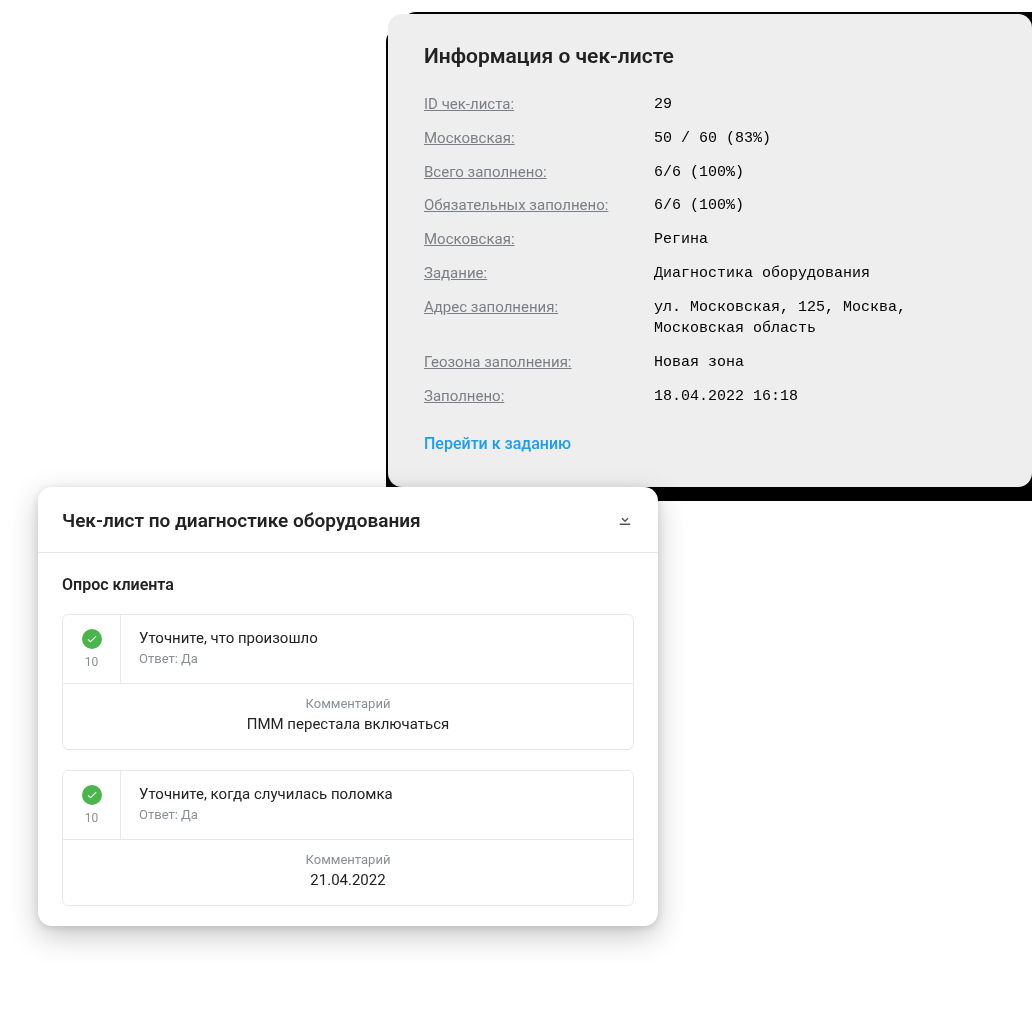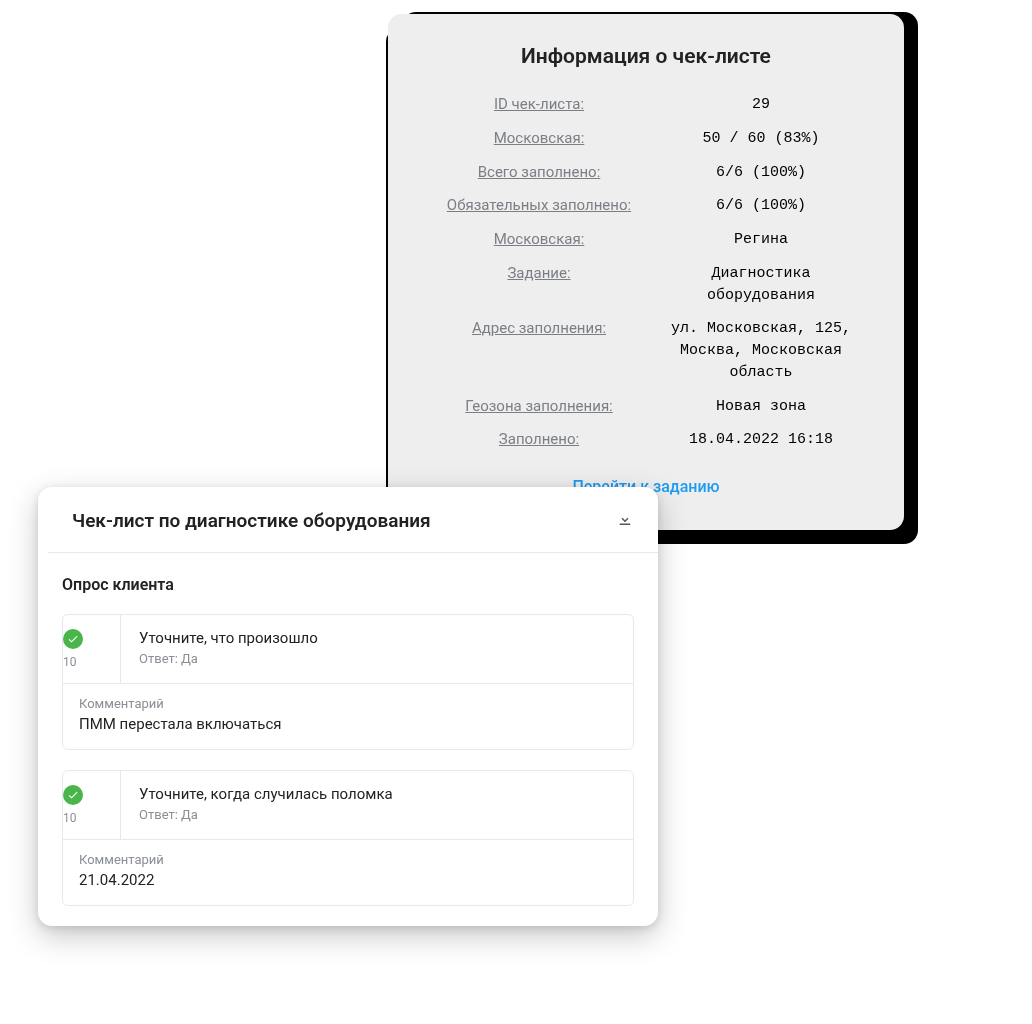--- a/index.html
+++ b/index.html
@@ -10,29 +10,28 @@
     height: 1024px;
     position: relative;
     color: #222;
   }
 
   
   .info-card {
     position: absolute;
     left: 388px;
     top: 14px;
-    width: 516px;
+    width: 644px;
     background: #eeeeee;
     border-radius: 14px;
     padding: 30px 36px 34px 36px;
     box-shadow:
       14px 14px 0 0 #000,
       14px -2px 0 0 #000,
       -2px 14px 0 0 #000; 
-    text-align: center;
   }
   .info-card h2 {
     font-size: 21px;
     font-weight: 600;
     color: #222;
     margin-bottom: 20px;
   }
   .info-row {
     display: flex;
     align-items: flex-start;
@@ -71,21 +70,20 @@
     border-radius: 14px;
     box-shadow: 0 10px 30px rgba(0,0,0,.22), 0 2px 8px rgba(0,0,0,.12);
     overflow: hidden;
   }
   .check-header {
     padding: 22px 24px 20px 24px;
     border-bottom: 1px solid #e6e8eb;
     display: flex;
     align-items: center;
     justify-content: space-between;
-    margin-left: 10px;
   }
   .check-header h3 {
     font-size: 19px;
     font-weight: 600;
     color: #222;
   }
   .dl-icon {
     width: 18px;
     height: 18px;
     fill: #555;
@@ -107,20 +105,21 @@
   }
   .item + .item { margin-top: 20px; }
   .item-top {
     display: flex;
   }
   .item-badge {
     width: 58px;
     border-right: 1px solid #e6e8eb;
     display: flex;
     flex-direction: column;
+    align-items: center;
     justify-content: center;
     padding: 14px 0;
   }
   .ok-circle {
     width: 20px;
     height: 20px;
     border-radius: 50%;
     background: #4ab54a;
     display: flex;
     align-items: center;
@@ -141,20 +140,21 @@
     color: #222;
     margin-bottom: 4px;
   }
   .item-a {
     font-size: 13px;
     color: #8a8f96;
   }
   .item-comment {
     border-top: 1px solid #e6e8eb;
     padding: 12px 16px 16px 16px;
+    text-align: center;
   }
   .item-comment .lbl {
     font-size: 13px;
     color: #8a8f96;
     margin-bottom: 4px;
   }
   .item-comment .val {
     font-size: 15px;
     color: #222;
   }

